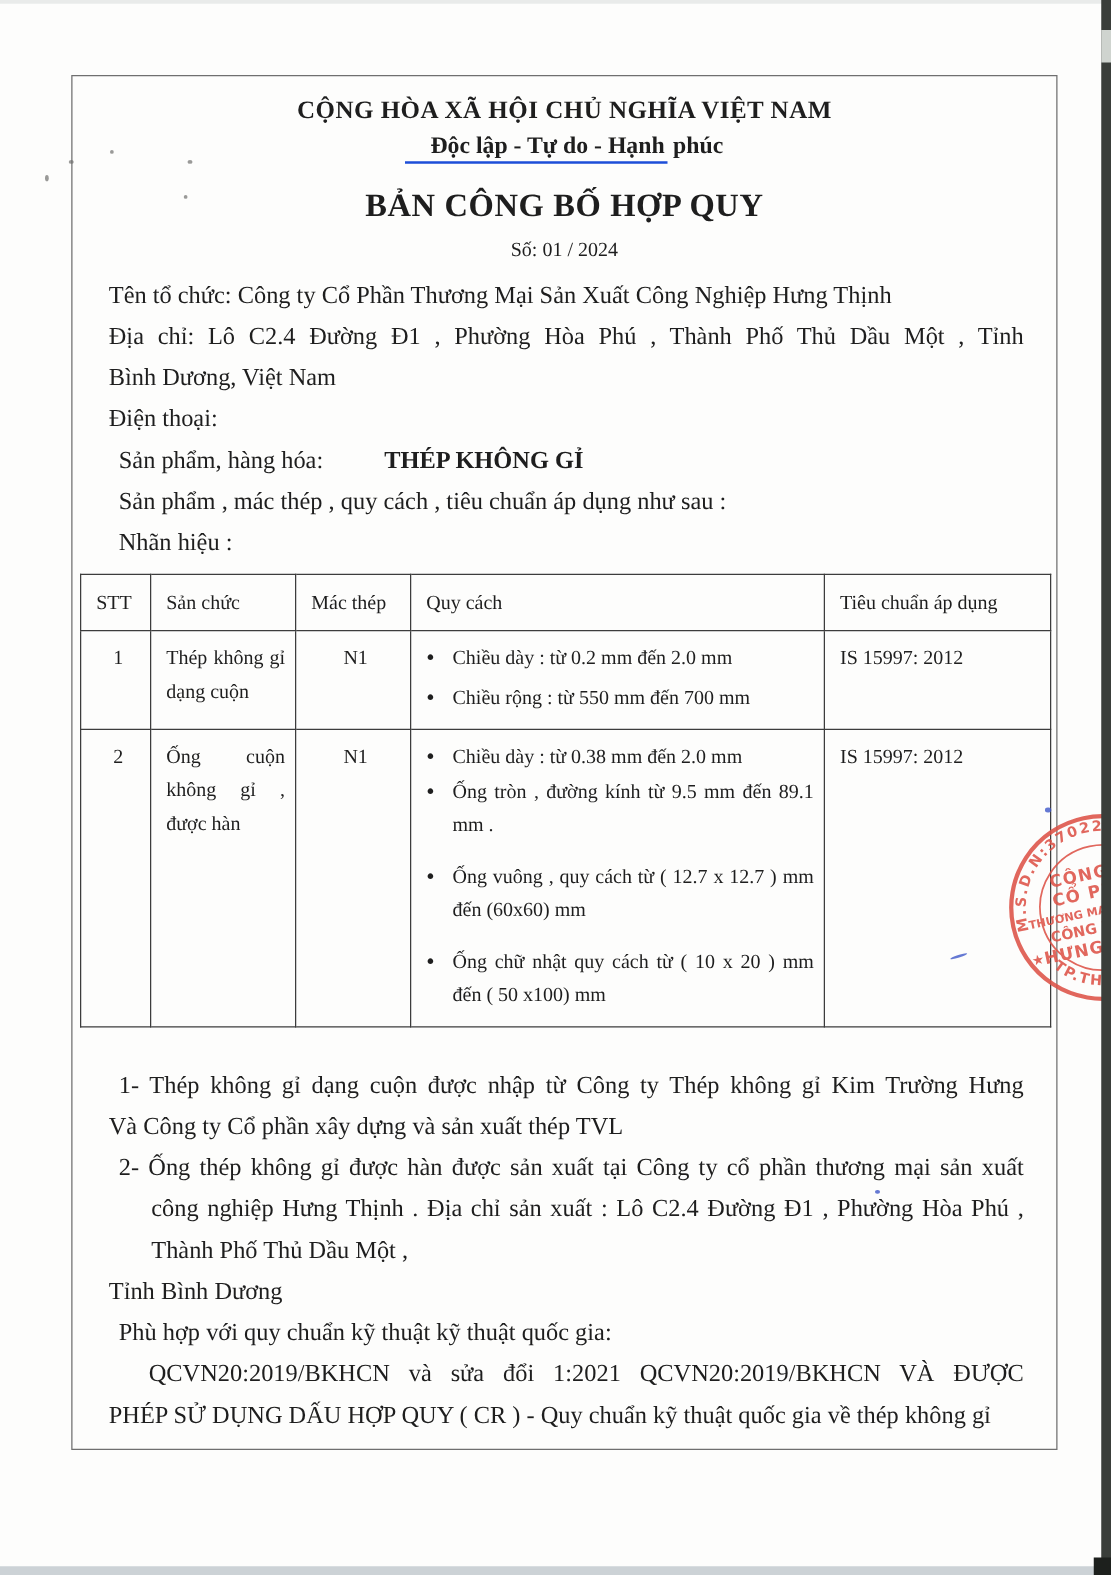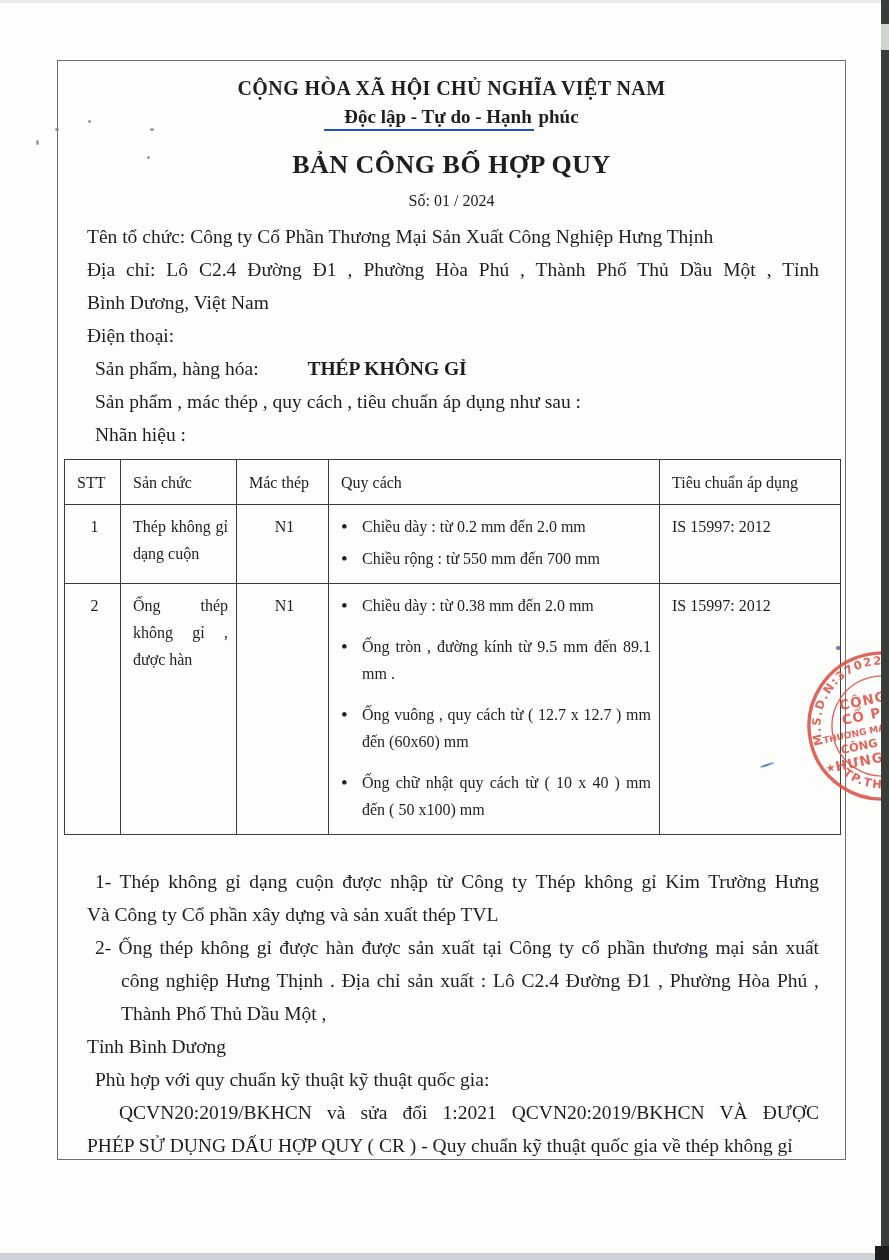--- a/index.html
+++ b/index.html
@@ -120,28 +120,28 @@
         <td class="specs">
           <ul class="blist">
             <li>Chiều dày : từ 0.2 mm đến 2.0 mm</li>
             <li>Chiều rộng : từ 550 mm đến 700 mm</li>
           </ul>
         </td>
         <td>IS 15997: 2012</td>
       </tr>
       <tr>
         <td class="cc">2</td>
-        <td class="jy">Ống thép không gỉ , được hàn</td>
+        <td class="jy">Ống cuộn không gỉ , được hàn</td>
         <td class="cc">N1</td>
         <td class="specs">
           <ul class="blist">
-            <li style="margin-bottom:14px;">Chiều dày : từ 0.38 mm đến 2.0 mm</li>
+            <li style="margin-bottom:1px;">Chiều dày : từ 0.38 mm đến 2.0 mm</li>
             <li style="margin-bottom:14px;">Ống tròn , đường kính từ 9.5 mm đến 89.1 mm .</li>
             <li style="margin-bottom:14px;">Ống vuông , quy cách từ ( 12.7 x 12.7 ) mm đến (60x60) mm</li>
-            <li>Ống chữ nhật quy cách từ ( 10 x 40 ) mm đến ( 50 x100) mm</li>
+            <li>Ống chữ nhật quy cách từ ( 10 x 20 ) mm đến ( 50 x100) mm</li>
           </ul>
         </td>
         <td>IS 15997: 2012</td>
       </tr>
     </tbody>
   </table>
 
   <div class="content notes">
     <p class="n1"><span class="l1">1-  Thép không gỉ dạng cuộn được nhập từ Công ty Thép không gỉ Kim Trường Hưng</span><span>Và Công ty Cổ phần xây dựng và sản xuất thép TVL</span></p>
     <p class="n2">

